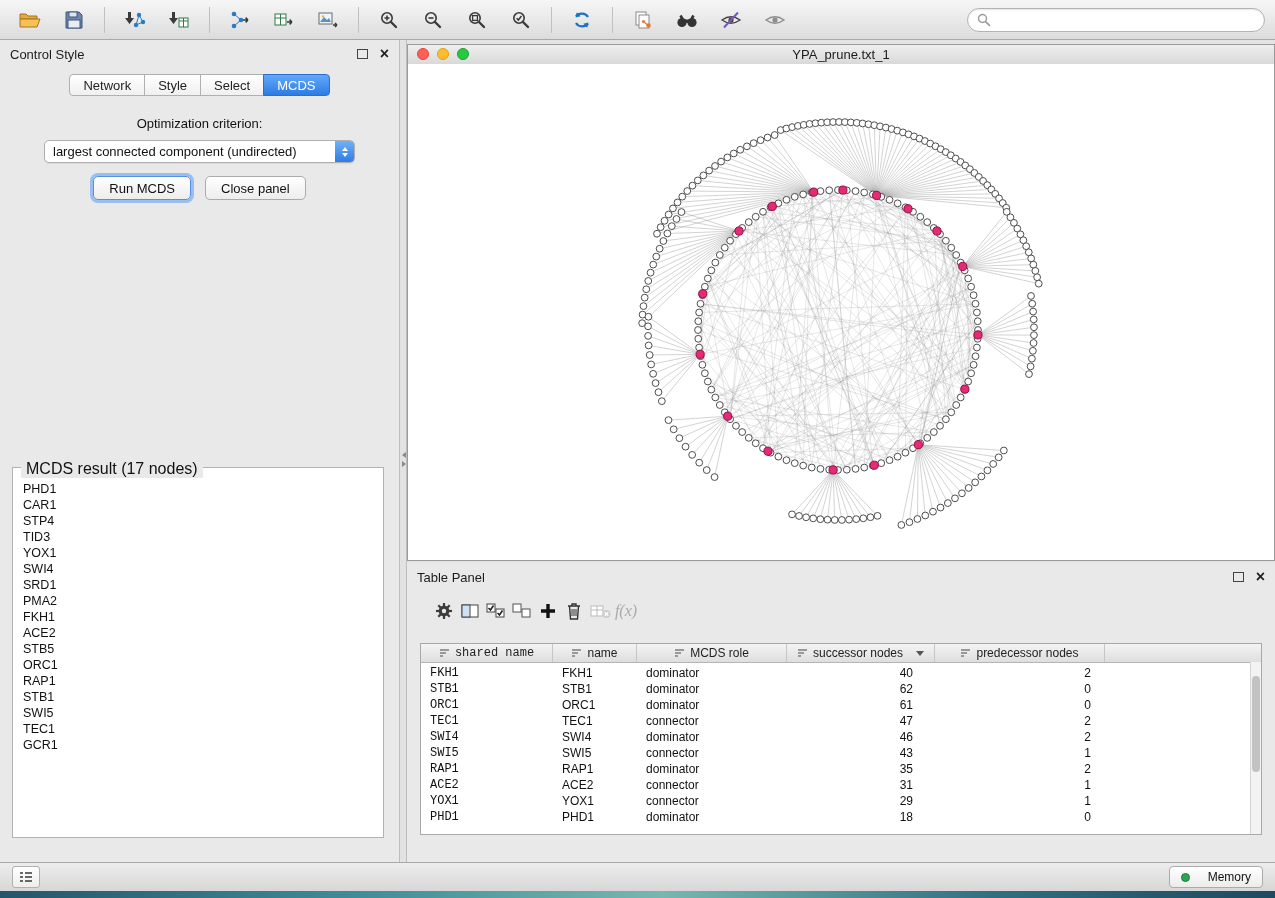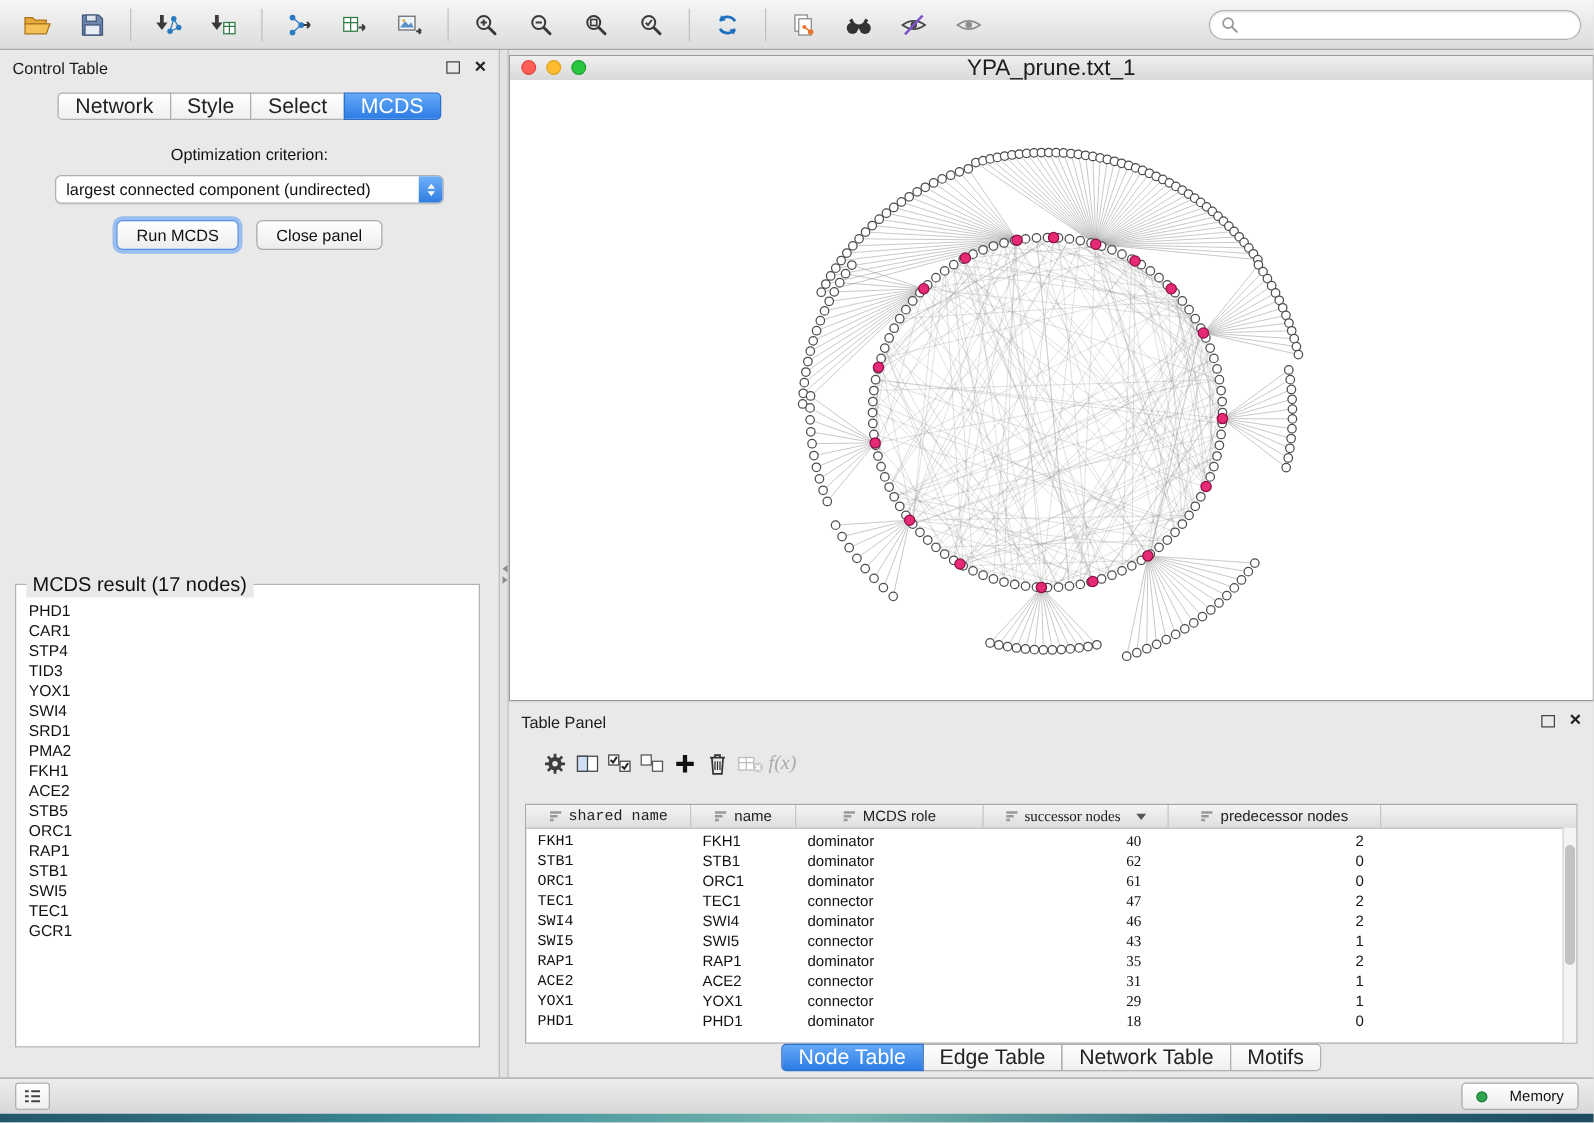--- a/index.html
+++ b/index.html
@@ -13,21 +13,21 @@
   .search-box{margin-left:auto;width:278px;height:22px;border:1px solid #b3b3b3;border-radius:12px;background:#fff;display:flex;align-items:center;padding:0 9px;gap:6px;box-shadow:inset 0 1px 2px rgba(0,0,0,.10);}
   .search-box input{border:none;outline:none;flex:1;font-size:13px;font-family:inherit;background:transparent;}
 
   
   .control-panel{position:absolute;top:40px;left:0;width:400px;bottom:36px;background:#e9e9e9;border-right:1px solid #bdbdbd;box-sizing:border-box;}
   .panel-header{height:28px;display:flex;align-items:center;padding:0 10px;font-size:13px;color:#1c1c1c;}
   .panel-header .spacer{flex:1;}
   .float-icon{width:9px;height:8px;border:1.5px solid #444;margin-right:12px;display:inline-block;}
   .close-x{font-size:16px;font-weight:bold;color:#222;line-height:1;cursor:default;}
   .seg-tabs{display:flex;justify-content:center;margin-top:6px;}
-  .seg{height:20px;padding:0 13px;display:flex;align-items:center;font-size:17px;color:#222;background:linear-gradient(#ffffff,#f0f0f0);border:1px solid #b0b0b0;margin-left:-1px;cursor:default;}
+  .seg{height:20px;padding:0 13px;display:flex;align-items:center;font-size:13px;color:#222;background:linear-gradient(#ffffff,#f0f0f0);border:1px solid #b0b0b0;margin-left:-1px;cursor:default;}
   .seg:first-child{margin-left:0;border-radius:4px 0 0 4px;}
   .seg:last-child{border-radius:0 4px 4px 0;}
   .seg.active{background:linear-gradient(#63a9f9,#2d7ce4);color:#fff;border-color:#2a6fcc;position:relative;z-index:1;}
   .opt-label{margin-top:20px;text-align:center;font-size:13px;color:#111;}
   .popup{margin:9px auto 0;width:311px;height:23px;background:#fff;border:1px solid #b0b0b0;border-radius:5px;display:flex;align-items:center;font-size:13px;color:#111;padding-left:8px;box-sizing:border-box;box-shadow:0 1px 1px rgba(0,0,0,.07);}
   .popup-caps{margin-left:auto;width:19px;height:21px;border-radius:0 4px 4px 0;background:linear-gradient(#6fb1f9,#2f7ce2);display:flex;flex-direction:column;align-items:center;justify-content:center;gap:2px;}
   .tri-up{width:0;height:0;border-left:3.5px solid transparent;border-right:3.5px solid transparent;border-bottom:4.5px solid #fff;}
   .tri-down{width:0;height:0;border-left:3.5px solid transparent;border-right:3.5px solid transparent;border-top:4.5px solid #fff;}
   .btn-row{margin-top:13px;display:flex;justify-content:center;gap:14px;}
   .mac-btn{height:22px;padding:0 15px;font-size:13px;color:#111;background:linear-gradient(#ffffff,#ededed);border:1px solid #ababab;border-radius:5px;display:flex;align-items:center;cursor:default;}
@@ -44,34 +44,34 @@
   .splitter-handle .t-right{width:0;height:0;border-top:3px solid transparent;border-bottom:3px solid transparent;border-left:4px solid #8a8a8a;}
 
   
   .network-frame{position:absolute;left:407px;top:44px;right:0;height:517px;background:#fff;border:1px solid #9a9a9a;box-sizing:border-box;}
   .net-titlebar{position:relative;height:19px;background:linear-gradient(#efefef,#d9d9d9);border-bottom:1px solid #b5b5b5;}
   .lights{position:absolute;left:9px;top:3px;display:flex;gap:8px;}
   .light{width:12px;height:12px;border-radius:50%;box-sizing:border-box;}
   .light.red{background:#ff5f57;border:1px solid #e1463e;}
   .light.yellow{background:#febc2e;border:1px solid #e0a214;}
   .light.green{background:#28c840;border:1px solid #1f9f31;}
-  .net-title{position:absolute;left:0;right:0;top:0;height:19px;display:flex;align-items:center;justify-content:center;font-size:18px;color:#1b1b1b;}
+  .net-title{position:absolute;left:0;right:0;top:0;height:19px;display:flex;align-items:center;justify-content:center;font-size:13px;color:#1b1b1b;}
   .net-canvas{position:absolute;left:0;right:0;top:19px;bottom:0;background:#fff;overflow:hidden;}
   .net-canvas svg{display:block;width:100%;height:100%;}
 
   
   .table-panel{position:absolute;left:407px;top:563px;right:0;bottom:36px;background:#e9e9e9;}
   .tp-toolbar{height:40px;display:flex;align-items:center;padding-left:24px;}
   .tp-icon{display:flex;align-items:center;justify-content:center;width:26px;height:26px;}
   .fx-label{font-family:"Liberation Serif","DejaVu Serif",serif;font-style:italic;font-size:16px;color:#aaa;}
   .table-box{position:absolute;left:13px;right:13px;top:80px;bottom:27px;background:#fff;border:1px solid #a9a9a9;display:flex;flex-direction:column;box-sizing:border-box;}
   .thead{display:flex;height:18px;background:linear-gradient(#f4f4f4,#dedede);border-bottom:1px solid #b5b5b5;flex:0 0 auto;}
   .th{display:flex;align-items:center;justify-content:center;gap:5px;font-size:12px;color:#222;border-right:1px solid #c6c6c6;box-sizing:border-box;}
   .th.filler{flex:1;border-right:none;}
-  .c0{width:132px;font-family:Liberation Mono, monospace;} .c1{width:84px;} .c2{width:150px;} .c3{width:148px;font-family:Liberation Serif, serif;} .c4{width:170px;}
+  .c0{width:132px;font-family:Liberation Mono, monospace;} .c1{width:84px;} .c2{width:150px;} .c3{width:148px;} .c4{width:170px;}
   .chev{width:0;height:0;border-left:4px solid transparent;border-right:4px solid transparent;border-top:5px solid #555;margin-left:8px;}
   .tbody{flex:1;position:relative;overflow:hidden;padding-top:2px;}
   .trow{display:flex;height:16px;}
   .td{font-size:12px;line-height:16px;color:#111;box-sizing:border-box;white-space:nowrap;overflow:hidden;}
   .td.c0,.td.c1,.td.c2{padding-left:9px;text-align:left;}
   .td.c3{text-align:right;padding-right:22px;}
   .td.c4{text-align:right;padding-right:14px;}
   .vscroll{position:absolute;right:0;top:18px;bottom:0;width:11px;background:#f3f3f3;border-left:1px solid #d5d5d5;box-sizing:border-box;}
   .vthumb{position:absolute;left:1px;right:1px;top:14px;height:96px;background:#c2c2c2;border-radius:5px;}
   .table-tabs{position:absolute;bottom:5px;left:0;right:0;display:flex;justify-content:center;}
@@ -223,21 +223,21 @@
       <svg width="14" height="14" viewBox="0 0 14 14">
           <circle cx="5.5" cy="5.5" r="4" fill="none" stroke="#9a9a9a" stroke-width="1.4"></circle>
           <line x1="8.6" y1="8.6" x2="12.4" y2="12.4" stroke="#9a9a9a" stroke-width="1.6" stroke-linecap="round"></line>
         </svg>
       <input type="text" placeholder="" style="">
     </div>
   </div>
 
   <div class="control-panel">
     <div class="panel-header">
-      <span>Control Table</span>
+      <span>Control Style</span>
       <span class="spacer"></span>
       <span class="float-icon"></span>
       <span class="close-x">×</span>
     </div>
     <div class="seg-tabs">
         <div class="seg">Network</div>
         <div class="seg">Style</div>
         <div class="seg">Select</div>
         <div class="seg active">MCDS</div>
       </div>
@@ -1130,26 +1130,20 @@
             <div class="td c1">PHD1</div>
             <div class="td c2">dominator</div>
             <div class="td c3">18</div>
             <div class="td c4">0</div>
           </div>
         </div>
       <div class="vscroll">
           <div class="vthumb"></div>
         </div>
     </div>
-    <div class="table-tabs seg-tabs" style="margin-top:0;">
-        <div class="seg active">Node Table</div>
-        <div class="seg">Edge Table</div>
-        <div class="seg">Network Table</div>
-        <div class="seg">Motifs</div>
-      </div>
   </div>
 
   <div class="status-bar">
     <span class="burger-btn">
       <svg width="16" height="14" viewBox="0 0 16 14">
           <g stroke="#444" stroke-width="1.6">
             <line x1="2" y1="3" x2="5" y2="3"></line>
             <line x1="2" y1="7" x2="5" y2="7"></line>
             <line x1="2" y1="11" x2="5" y2="11"></line>
             <line x1="7" y1="3" x2="14" y2="3"></line>

